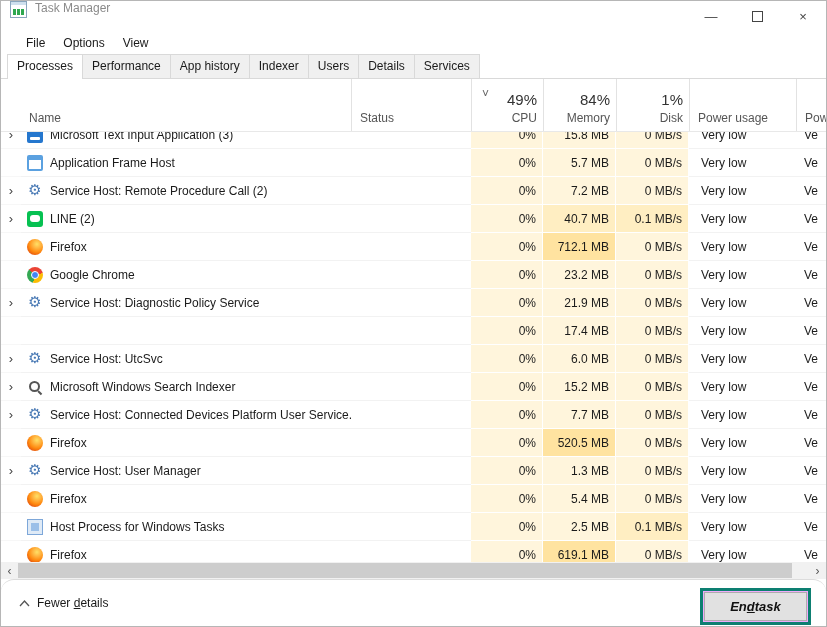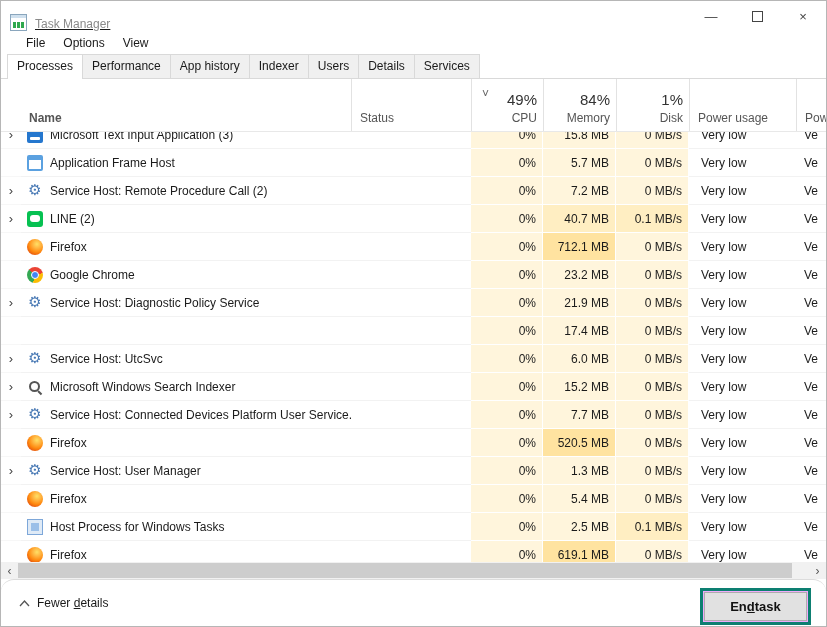--- a/index.html
+++ b/index.html
@@ -1,41 +1,41 @@
 <!DOCTYPE html>
 <html style="--hl: #0d7f71; --heat1: #fff5dc; --heat2: #ffeec2; --heat3: #ffe3a0;"><head>
 <meta charset="utf-8">
 <style>
   html,body{margin:0;padding:0;background:#fff;}
   body{font-family:"Liberation Sans","DejaVu Sans",sans-serif;font-size:12px;color:#1b1b1b;}
   .window{width:827px;height:627px;border:1px solid #b6b6b6;box-sizing:border-box;position:relative;background:#fff;overflow:hidden;}
 
   
-  .titlebar{height:30px;display:flex;align-items:flex-end;position:relative;text-decoration:underline;}
+  .titlebar{height:30px;display:flex;align-items:flex-start;position:relative;}
   .app-icon{width:15px;height:15px;border:1px solid #8aa6bd;background:#fff;position:relative;margin:0 8px 0 9px;flex:none;}
   .app-icon::before{content:"";position:absolute;left:0;top:0;right:0;height:3px;background:#cfe0ee;}
   .app-icon::after{content:"";position:absolute;left:2px;bottom:2px;width:3px;height:6px;background:#2fa84f;box-shadow:4px 0 0 #2fa84f,8px 0 0 #2fa84f;}
   .title-text{color:#8a8a8a;font-size:12px;}
   .winctrls{position:absolute;right:0;top:0;height:30px;display:flex;}
   .winbtn{width:46px;height:30px;display:flex;align-items:center;justify-content:center;color:#444;font-size:13px;cursor:default;}
   .maxbox{width:9px;height:9px;border:1px solid #444;display:inline-block;}
 
   
   .menubar{height:22px;display:flex;align-items:flex-end;padding-left:16px;}
   .menuitem{padding:3px 9px;color:#1a1a1a;}
 
   
   .tabbar{height:26px;display:flex;align-items:flex-end;padding-left:6px;border-bottom:1px solid #d9d9d9;box-sizing:border-box;position:relative;}
   .tab{padding:4px 9px 5px 9px;border:1px solid #d9d9d9;border-bottom:none;background:#f0f0f0;margin-right:-1px;position:relative;color:#1a1a1a;text-align:right;}
   .tab.active{background:#fff;margin-bottom:-1px;padding-bottom:6px;z-index:2;}
 
   
   .colheader{display:grid;grid-template-columns:20px 330px 120px 72px 73px 73px 107px minmax(0,1fr);height:53px;border-bottom:1px solid #e8e8e8;box-sizing:border-box;}
   .hc{position:relative;display:flex;flex-direction:column;justify-content:flex-end;padding-bottom:6px;box-sizing:border-box;}
-  .namehc{padding-left:8px;font-weight:bold;}
+  .namehc{padding-left:8px;}
   .statushc,.powerhc,.trendhc{padding-left:8px;border-left:1px solid #e2e2e2;}
   .cpuhc,.memhc,.diskhc{align-items:flex-end;padding-right:6px;border-left:1px solid #e2e2e2;}
   .pct{font-size:15px;color:#333;margin-bottom:3px;}
   .hlabel{font-size:12px;color:#555;}
   .sortind{position:absolute;top:8px;left:10px;font-size:12px;color:#666;}
 
   
   .list{height:430px;overflow:hidden;position:relative;}
   .prow{display:grid;grid-template-columns:20px 330px 120px 72px 73px 73px 107px minmax(0,1fr);height:28px;box-sizing:border-box;}
   .prow:first-child{margin-top:-11px;}
@@ -71,21 +71,21 @@
   .hscroll{position:absolute;left:0;right:0;top:561px;height:17px;background:#f1f1f1;}
   .sarrow{position:absolute;top:0;width:17px;height:17px;display:flex;align-items:center;justify-content:center;color:#555;font-size:12px;}
   .sarrow.left{left:0;}
   .sarrow.right{right:0;}
   .sthumb{position:absolute;left:17px;right:34px;top:1px;height:15px;background:#cdcdcd;}
 
   
   .footer{position:absolute;left:0;right:0;bottom:0;top:578px;border-top:1px solid #dcdcdc;background:#fff;display:flex;align-items:center;border-radius:13px;}
   .fewer{display:flex;gap:7px;align-items:center;margin-left:18px;color:#1a1a1a;}
   .u{text-decoration:underline;}
-  .hlbox{position:absolute;right:15px;top:8px;border:3px solid var(--hl);padding:1px;background:#f0abfc;}
+  .hlbox{position:absolute;right:15px;top:8px;border:3px solid var(--hl);padding:1px;background:#f0abfc;font-style:italic;}
   .endtask-btn{min-width:101px;height:27px;background:#e1e1e1;border:1px solid #adadad;display:flex;align-items:center;justify-content:center;font-size:13px;font-weight:600;color:#111;}
 </style>
 </head>
 <body>
 
 <div class="window">
 
   <div class="titlebar">
     <span class="app-icon"></span>
     <span class="title-text">Task Manager</span>

